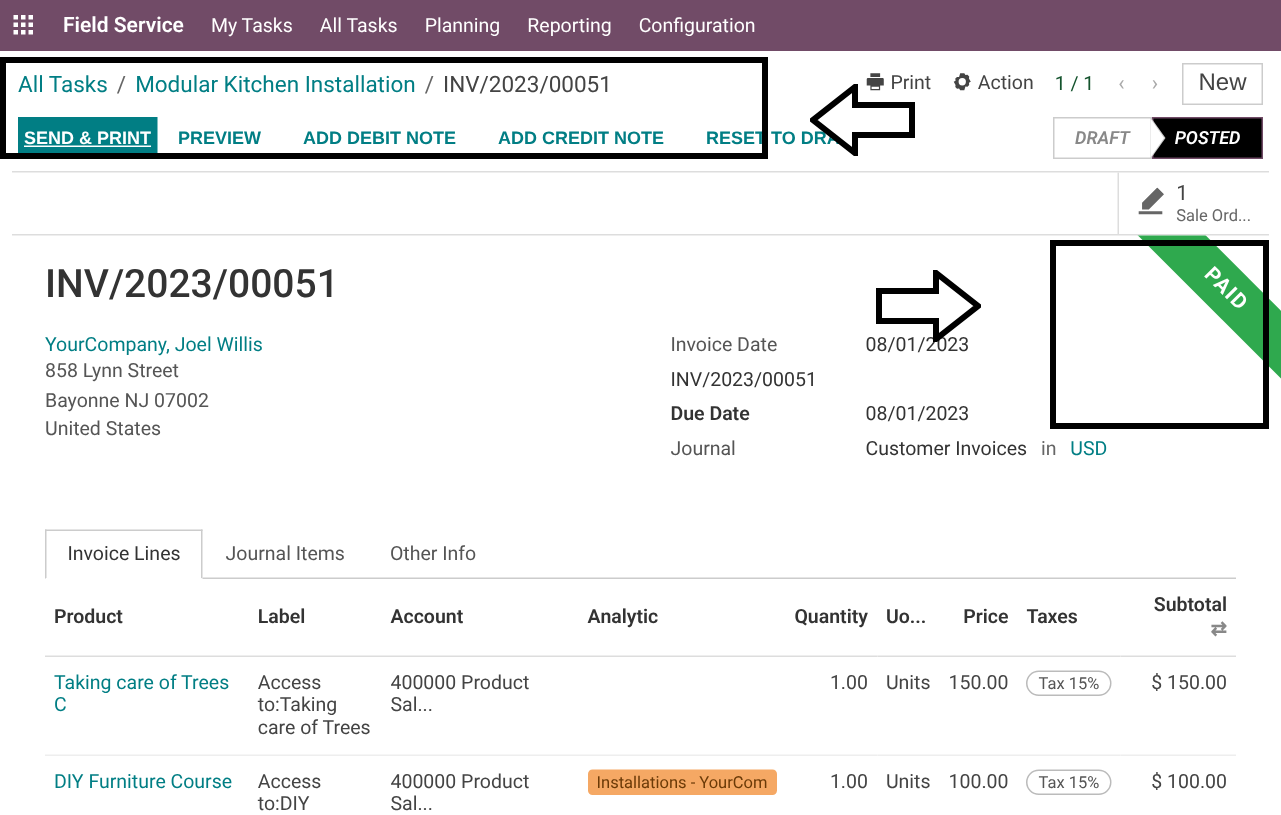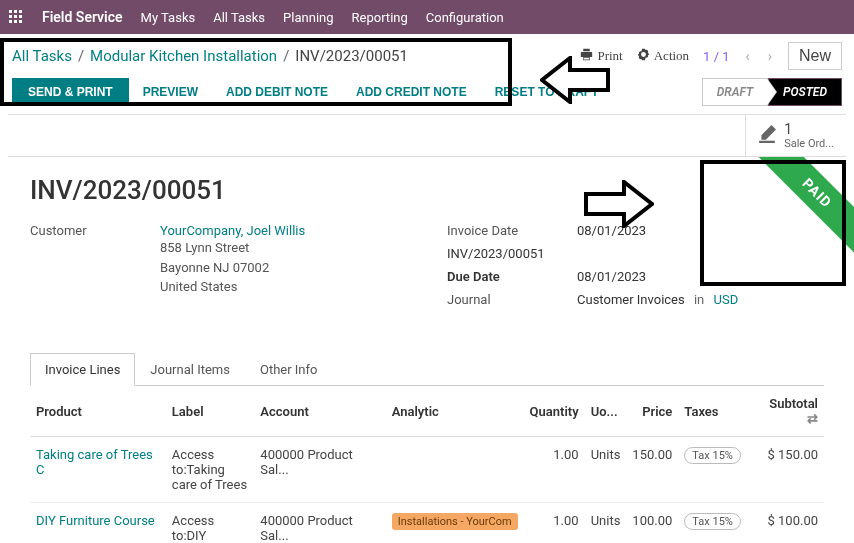--- a/index.html
+++ b/index.html
@@ -12,28 +12,28 @@
   .brand { font-weight: 600; font-size: 14px; }
   .topnav-item { color: #fff; font-size: 13px; cursor: pointer; }
   
   
   .header-row { display: flex; align-items: center; justify-content: space-between; padding: 8px 12px 2px 12px; border-bottom: 0; }
   .breadcrumb { font-size: 15px; color: #017e84; display: flex; gap: 6px; align-items: center; }
   .breadcrumb .sep { color: #666; }
   .breadcrumb .bc-link { color: #017e84; cursor: pointer; }
   .breadcrumb .bc-current { color: #444; }
   .header-actions { display: flex; align-items: center; gap: 14px; font-size: 13px; color: #444; }
-  .header-actions .act { cursor: pointer; display: inline-flex; gap: 4px; font-family: Liberation Serif, serif; }
-  .header-actions .pager { color: #8b5cf6; }
+  .header-actions .act { cursor: pointer; display: inline-flex; gap: 4px; }
+  .header-actions .pager { color: #14532d; }
   .header-actions .chev { color: #aaa; font-size: 14px; cursor: pointer; padding: 0 2px; }
   .btn-new { border: 1px solid #ccc; background: #fff; padding: 4px 10px; color: #444; cursor: pointer; font-size: 16px; }
   
   
   .actions-row { display: flex; align-items: center; padding: 6px 12px 8px 12px; gap: 0; position: relative; }
-  .btn-primary { background: #017e84; color: #fff; border: none; padding: 7px 16px; font-weight: 600; font-size: 12px; cursor: pointer; }
+  .btn-primary { background: #017e84; color: #fff; border: none; padding: 7px 4px; font-weight: 600; font-size: 12px; cursor: pointer; text-decoration: underline; }
   .btn-link { background: none; border: none; color: #017e84; font-weight: 600; font-size: 12px; padding: 7px 14px; cursor: pointer; }
   .status-bar { margin-left: auto; display: flex; }
   .status-step { padding: 6px 14px; font-size: 12px; font-weight: 600; background: #fff; color: #888; border: 1px solid #ccc; position: relative; font-style: italic; }
   .status-step.active { background: #000000; color: #fff; border-color: #714B67; }
   .status-step.draft::after {
     content: ""; position: absolute; right: -9px; top: 0; bottom: 0;
     width: 0; height: 0; border-top: 13px solid transparent; border-bottom: 13px solid transparent; border-left: 9px solid #fff; z-index: 2;
   }
   .status-step.draft::before {
     content: ""; position: absolute; right: -10px; top: -1px; bottom: -1px;
@@ -176,21 +176,20 @@
   </div>
 </div>
 
 <div class="sheet">
   <div class="ribbon">PAID</div>
   <div class="title">INV/2023/00051</div>
 
   <div class="two-col">
     <div class="col">
       <div class="field-row">
-        <div class="field-label">Customer</div>
         <div class="field-value">
           <a>YourCompany, Joel Willis</a>
           <div class="addr-line">858 Lynn Street</div>
           <div class="addr-line">Bayonne NJ 07002</div>
           <div class="addr-line">United States</div>
         </div>
       </div>
     </div>
     <div class="col">
       <div class="field-row">

